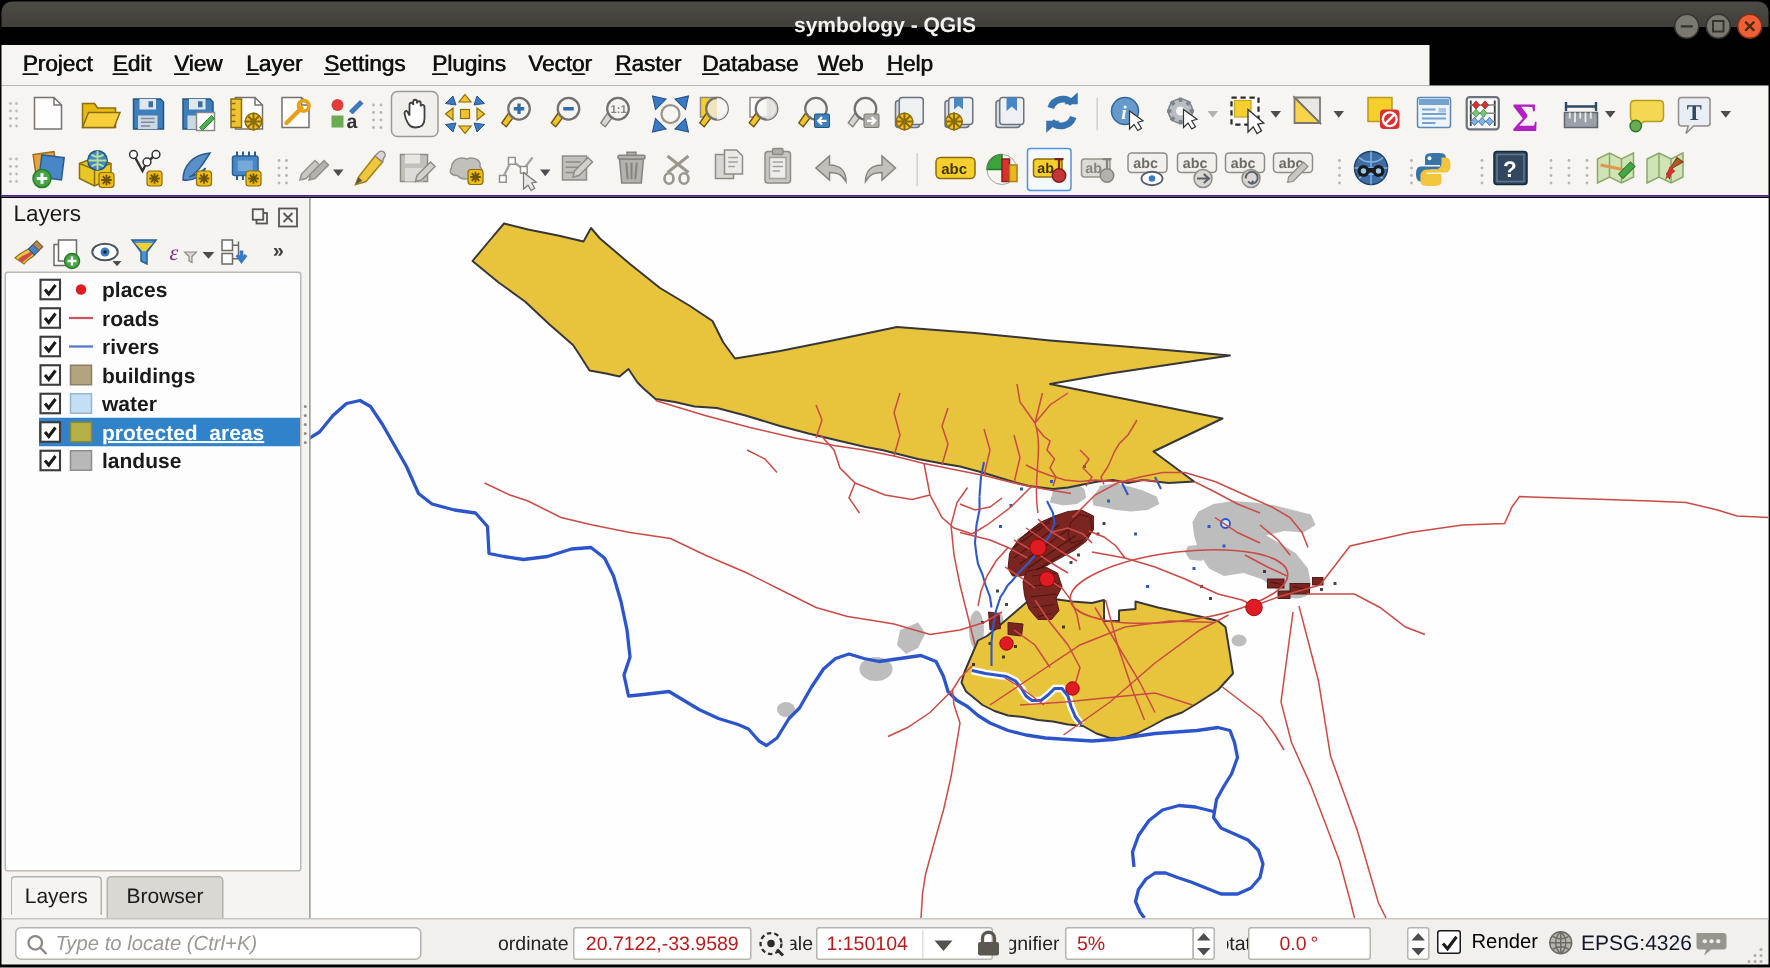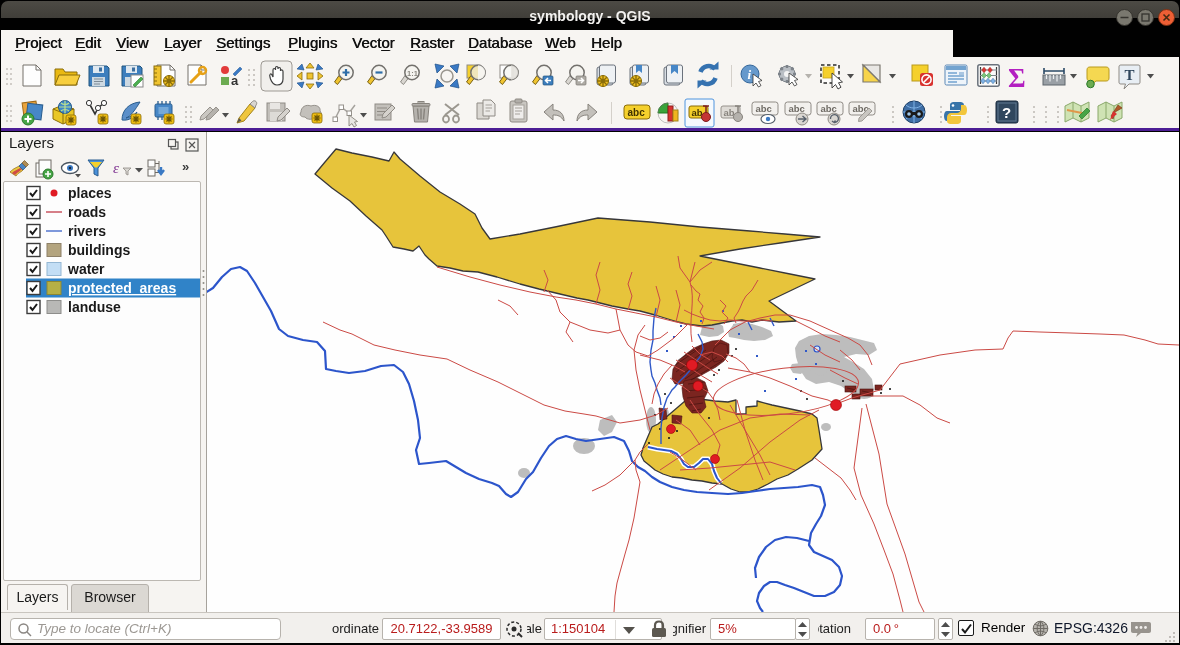--- a/index.html
+++ b/index.html
@@ -7,21 +7,21 @@
 body { font-family:"Liberation Sans",sans-serif; background:#010101; position:relative; }
 .titlebar { position:absolute; left:1px; top:1px; width:1178px; height:17px;
   background:linear-gradient(#4d4b45,#403e39); border-radius:7px 7px 0 0; }
 .title { position:absolute; width:100%; text-align:center; top:7px; font-size:14px; font-weight:bold; color:#f3f2f0; }
 .winbtn { position:absolute; top:8px; width:17px; height:17px; border-radius:50%; }
 .menubar { position:absolute; left:1px; top:30px; width:952px; height:27px; background:#f7f5f2; }
 .menubar span { position:absolute; top:4px; font-size:15px; color:#111; text-shadow:0.5px 0 0 #111; }
 .menubar u { text-decoration:underline; text-underline-offset:2px; }
 .tb { position:absolute; left:1px; width:1178px; background:#f7f5f2; }
 #tb1 { top:57px; height:37px; }
-#tb2 { top:94px; height:37px; border-bottom:3px solid #4c1d95; }
+#tb2 { top:94px; height:37px; border-bottom:1px solid #4c1d95; }
 .panel { position:absolute; left:1px; top:132px; width:205px; height:480px; background:#f6f4f1; }
 .canvas { position:absolute; left:207px; top:132px; width:972px; height:480px; background:#fdfdfd; }
 .statusbar { position:absolute; left:1px; top:612px; width:1178px; height:31px; background:#f2f0ed; border-top:1px solid #c9c5bf; }
 .sb-label { position:absolute; top:8px; font-size:13px; color:#222; overflow:hidden; direction:rtl; white-space:nowrap; }
 .sb-box { position:absolute; top:5px; height:22px; background:#fff; border:1px solid #b7b3ad; border-radius:2px; font-size:13px; color:#b91c1c; white-space:nowrap; overflow:hidden; }
 </style>
 </head>
 <body>
 
 <div class="titlebar">
@@ -891,21 +891,21 @@
       <path d="M4 8 V5.5 C4 2.8 6 1.5 8 1.5 C10 1.5 12 2.8 12 5.5 V8" fill="none" stroke="#5c5850" stroke-width="2.2"></path>
     </svg>
   <div class="sb-label" style="left:672px; width:33px;">Magnifier</div>
   <div class="sb-box" style="left:709px; width:86px; padding-left:7px; line-height:20px;">5%</div>
   <div class="sb-box" style="left:794px; width:15px;"></div>
   <svg style="position:absolute;left:796px;top:8px" width="12" height="17">
       <path d="M5.5 1 L10 6 H1 Z" fill="#4d4d4d"></path>
       <path d="M5.5 16 L1 11 H10 Z" fill="#4d4d4d"></path>
     </svg>
   <div class="sb-label" style="left:817px; width:33px;">Rotation</div>
-  <div class="sb-box" style="left:864px; width:70px; padding-left:7px; line-height:20px;">0.0 °</div>
+  <div class="sb-box" style="left:831px; width:82px; padding-left:20px; line-height:20px;">0.0 °</div>
   <div class="sb-box" style="left:937px; width:15px;"></div>
   <svg style="position:absolute;left:939px;top:8px" width="12" height="17">
       <path d="M5.5 1 L10 6 H1 Z" fill="#4d4d4d"></path>
       <path d="M5.5 16 L1 11 H10 Z" fill="#4d4d4d"></path>
     </svg>
   <div style="position:absolute;left:957px;top:7px;width:16px;height:16px;background:#fdfdfd;border:1.5px solid #1a1a1a;border-radius:2px;"></div>
   <svg style="position:absolute;left:959px;top:9px" width="14" height="14">
       <path d="M2 7 l3 3.5 6-8" fill="none" stroke="#1a1a1a" stroke-width="2"></path>
     </svg>
   <div style="position:absolute;left:980px;top:7px;font-size:13.5px;color:#000000;">Render</div>

